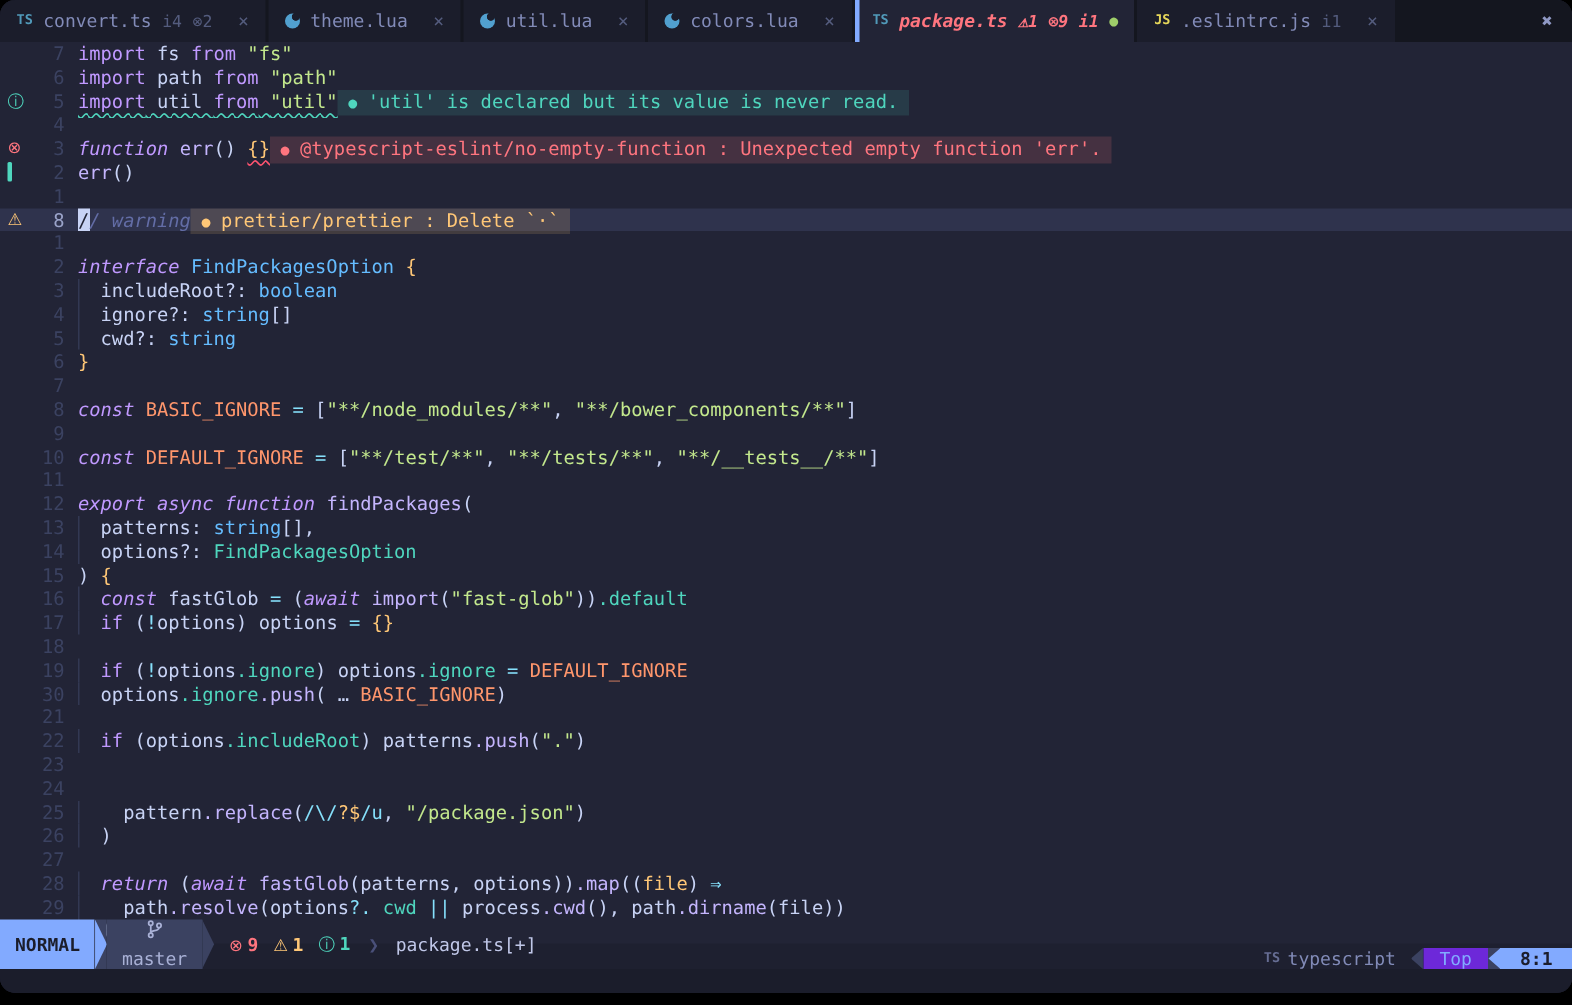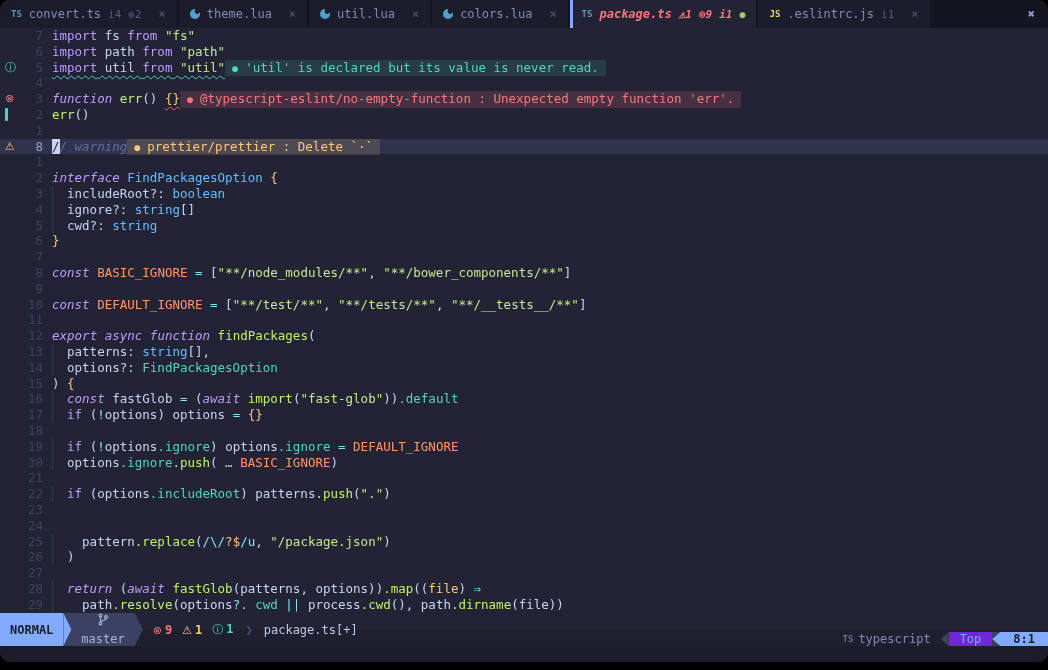--- a/index.html
+++ b/index.html
@@ -31,21 +31,21 @@
   .s-err{color:#ff757f;}
   .s-warn{color:#ffc777;}
   .gitbar{width:3px;height:13px;margin-top:1px;background:#4fd6be;border-radius:1px;}
   .lnum{width:23px;flex:none;text-align:right;padding-right:9px;color:#3b4261;}
   .lnum.curnum{color:#9aa3c9;}
   .codetext{white-space:pre;}
 
   
   .kw{color:#c099ff;}
   .kwi{color:#c099ff;font-style:italic;}
-  .fn{color:#bef264;text-align:center;}
+  .fn{color:#c4b5fd;text-align:center;}
   .str{color:#c3e88d;}
   .prop{color:#4fd6be;}
   .const{color:#ff966c;}
   .param{color:#ffc777;}
   .op{color:#86e1fc;}
   .type2{color:#65bcff;}
   .type3{color:#4fd6be;}
   .cmt{color:#636da6;font-style:italic;}
   .fg{color:#c8d3f5;}
   .brace{color:#ffc777;}

